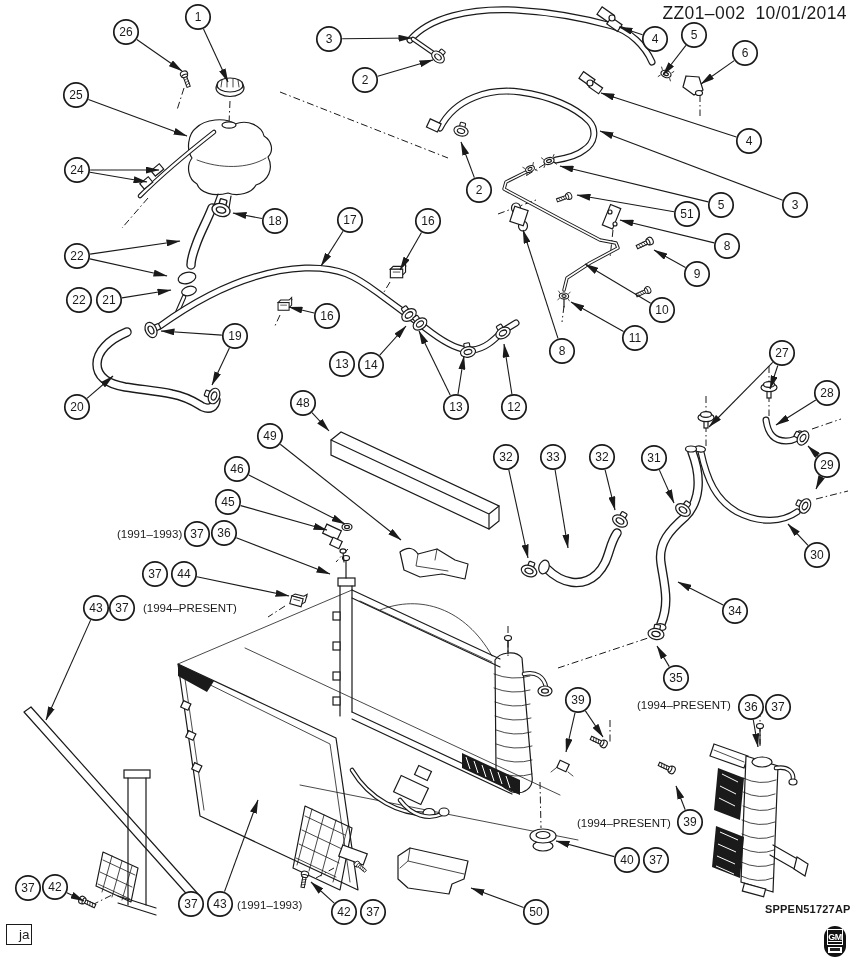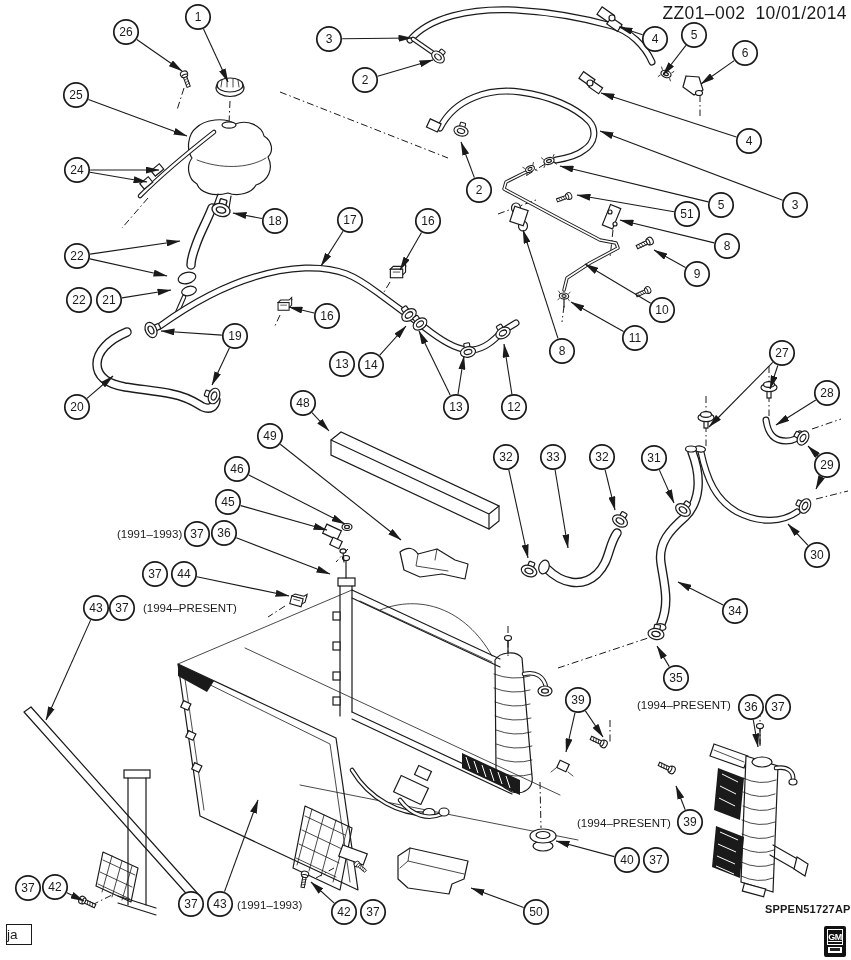--- a/index.html
+++ b/index.html
@@ -20,23 +20,23 @@
   .iM{fill:none;stroke:#ffffff;stroke-width:4.6;stroke-linecap:round;stroke-linejoin:round;}
   .oS{fill:none;stroke:#1a1a1a;stroke-width:4.6;stroke-linecap:round;}
   .iS{fill:none;stroke:#ffffff;stroke-width:2.4;stroke-linecap:round;}
   .oP{fill:none;stroke:#1a1a1a;stroke-width:3.4;stroke-linecap:round;stroke-linejoin:round;}
   .iP{fill:none;stroke:#ffffff;stroke-width:1.5;stroke-linecap:round;stroke-linejoin:round;}
   .leader{stroke:#1a1a1a;stroke-width:1.1;fill:none;}
   .co{fill:#ffffff;stroke:#1a1a1a;stroke-width:1.7;}
   .cot{font-size:12px;text-anchor:middle;fill:#1a1a1a;}
   .note{font-size:11.5px;fill:#1a1a1a;}
   .ja{position:absolute;left:6px;top:924px;width:26px;height:21px;border:1.6px solid #1a1a1a;
-      font-size:13.5px;line-height:20px;padding-left:0;box-sizing:border-box;}
+      font-size:13.5px;line-height:20px;padding-left:12px;box-sizing:border-box;}
   .pcode{position:absolute;left:765px;top:903px;font-size:11px;font-weight:bold;letter-spacing:.2px;}
-  .gm{position:absolute;left:824px;top:926px;width:22px;height:31px;background:#111;border-radius:2px;
+  .gm{position:absolute;left:824px;top:926px;width:22px;height:31px;background:#111;border-radius:11px;
       display:flex;flex-direction:column;align-items:center;padding-top:2.5px;box-sizing:border-box;}
   .gm-inner{width:16px;height:16px;border:1.5px solid #fff;color:#fff;font-weight:bold;font-size:9px;
       display:flex;align-items:center;justify-content:center;box-sizing:border-box;
       text-decoration:underline;letter-spacing:-.5px;}
   .gm-sub{margin-top:2px;width:14px;height:6px;background:#fff;display:flex;align-items:center;justify-content:center;}
   .gm-sub i{display:block;width:10px;height:3px;background:#222;}
 </style>
 </head>
 <body>
 

